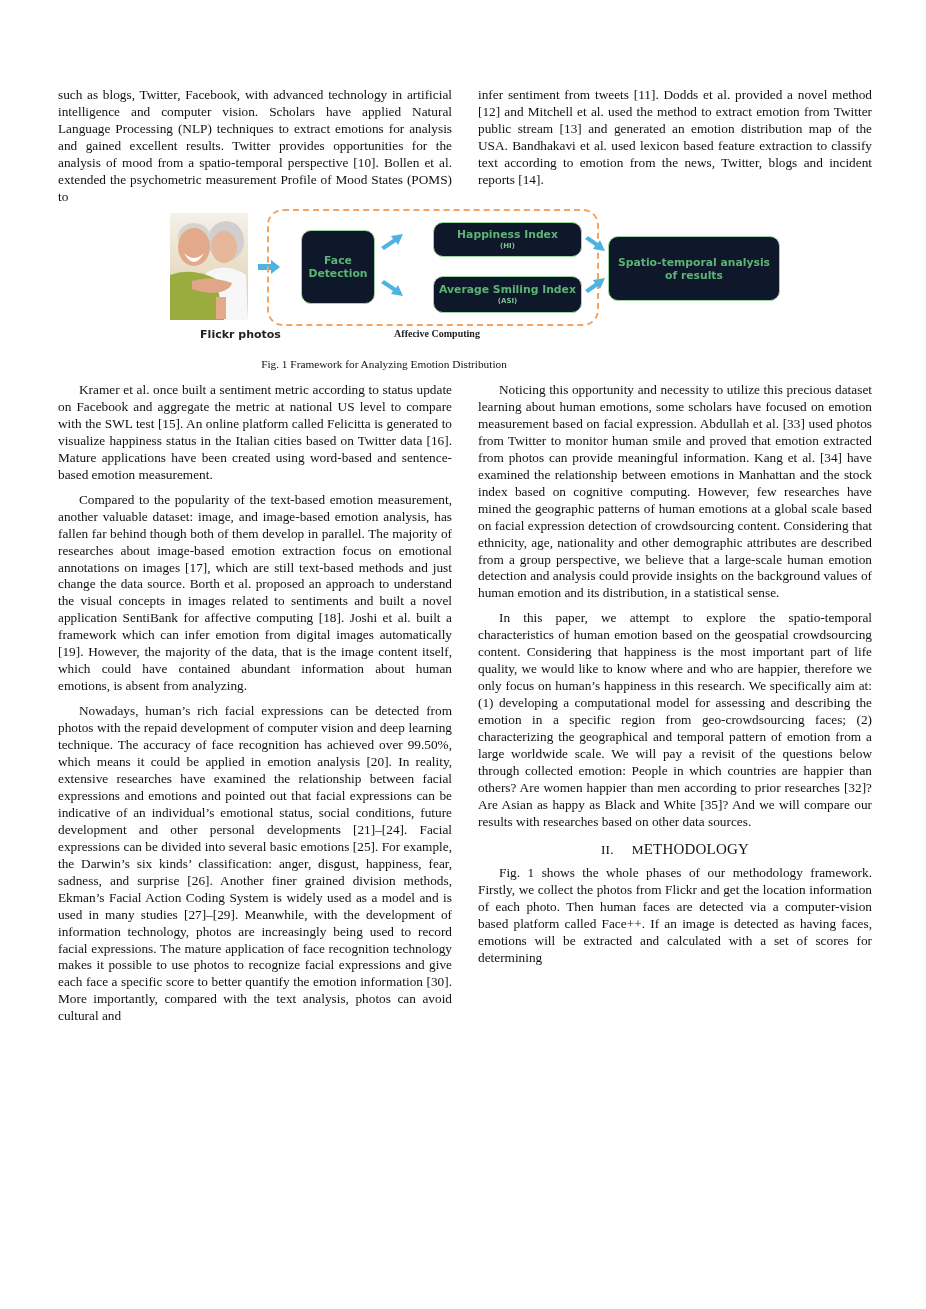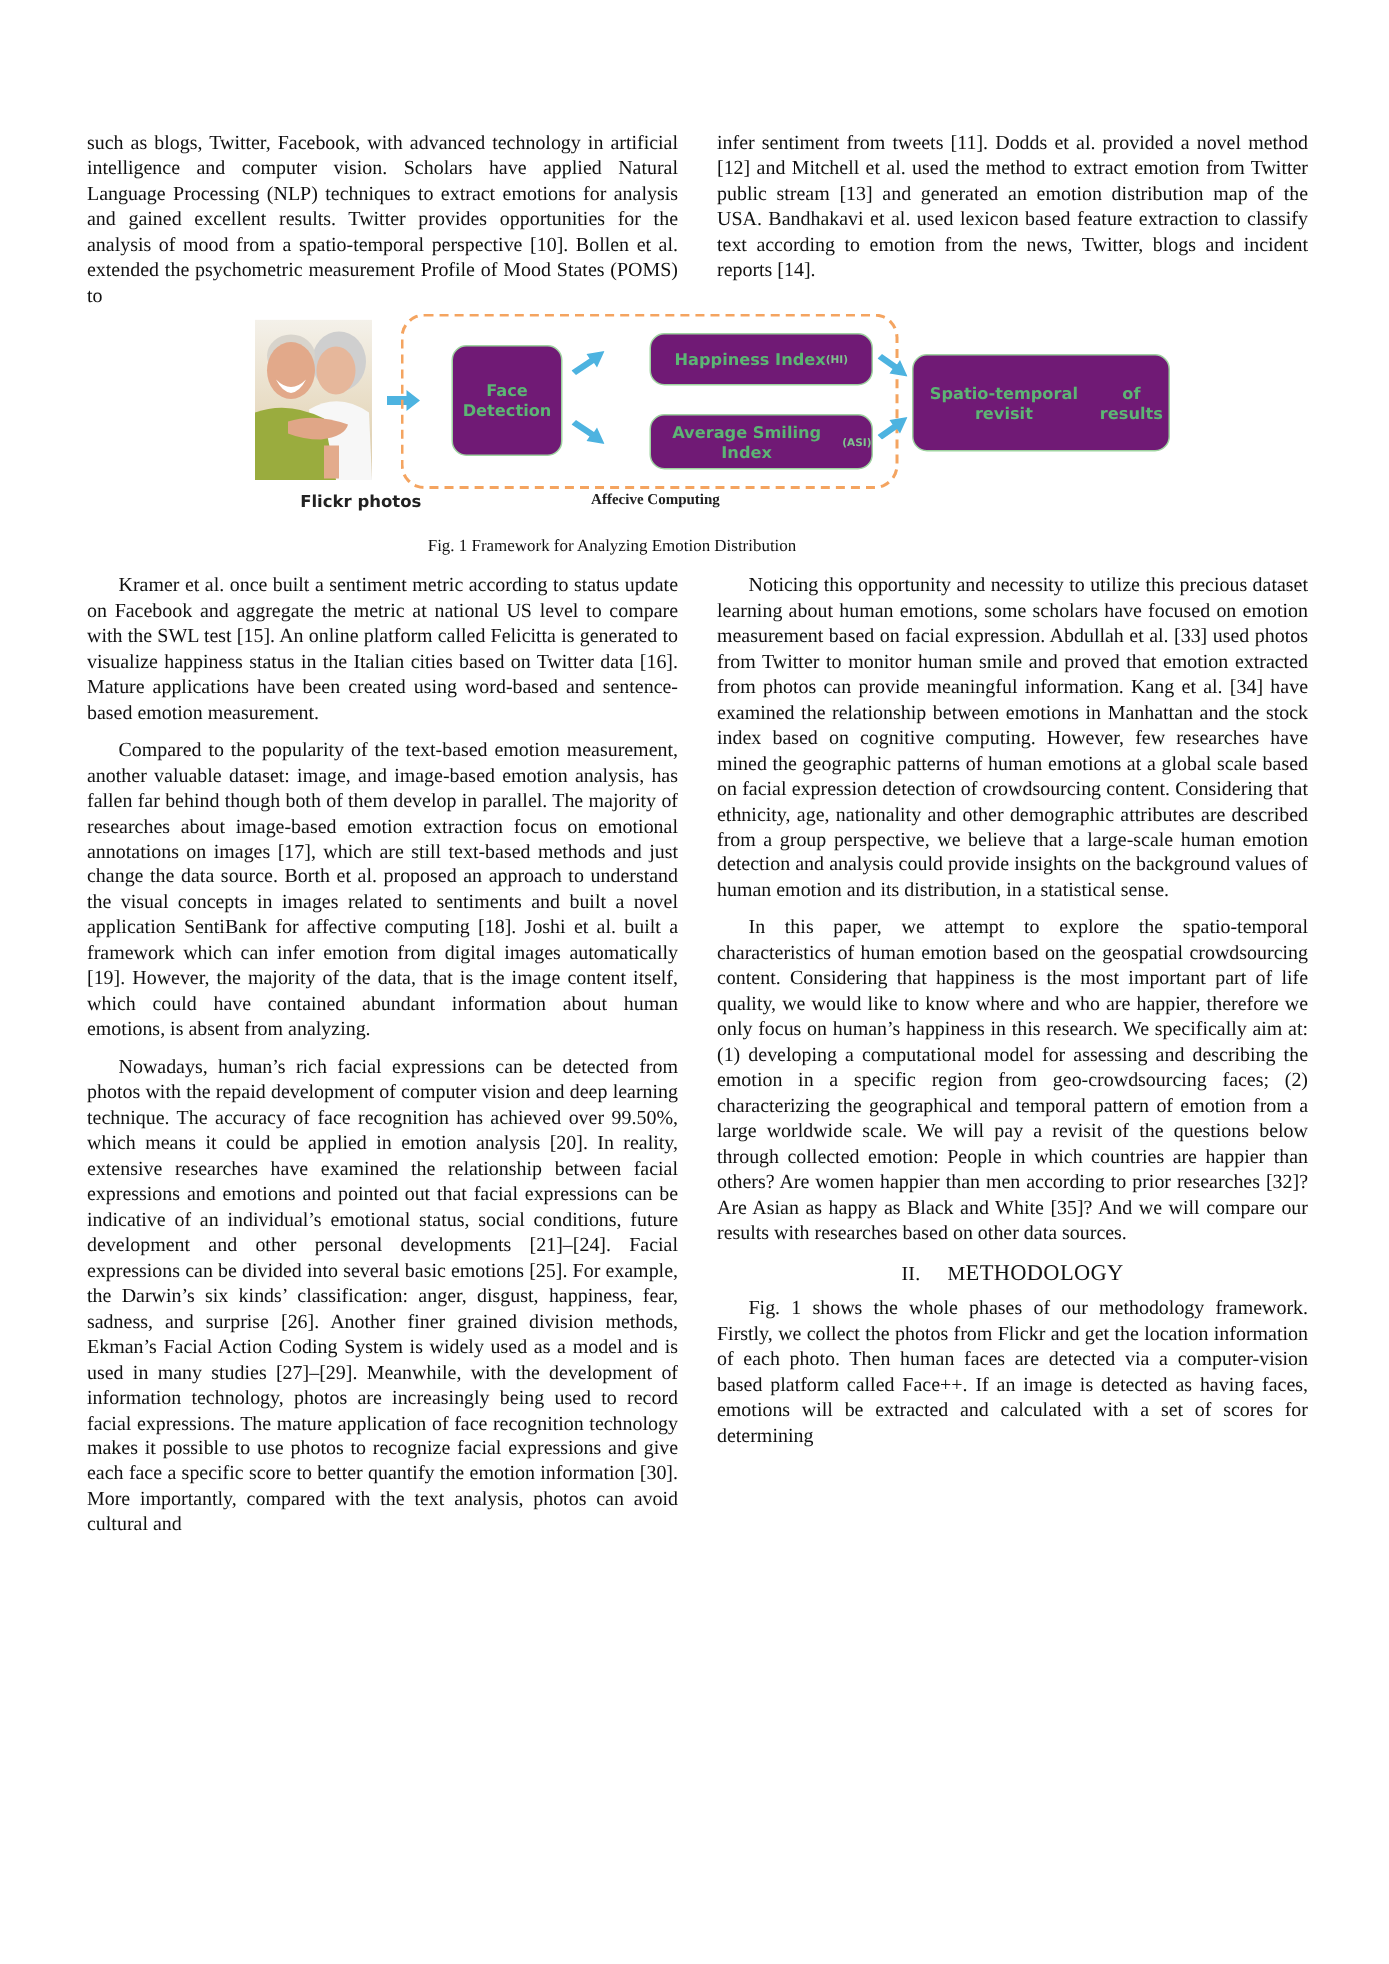--- a/index.html
+++ b/index.html
@@ -18,32 +18,32 @@
   .section-heading .sc-small { font-size: 15px; }
   .section-heading .num { margin-right: 18px; }
   .figure { position: absolute; left: 162px; top: 205px; width: 630px; height: 140px; }
   .photo { position: absolute; left: 8px; top: 8px; width: 78px; height: 107px; overflow: hidden; }
   .photo-label { position: absolute; left: 0; top: 123px; width: 95px; text-align: center;
                  font-family: "DejaVu Sans", sans-serif; font-weight: bold; font-size: 11px; color: #222; margin-left: 31px; }
   .affective-box { position: absolute; left: 105px; top: 4px; width: 328px; height: 113px;
                    border: 2px dashed #f4a460; border-radius: 16px; }
   .affective-label { position: absolute; left: 175px; top: 123px; width: 200px; text-align: center;
                      font-family: Liberation Serif, serif; font-weight: bold; font-size: 10px; color: #222; }
-  .node { position: absolute; border: 1.5px solid #9ed4a0; border-radius: 10px; background: #701a75;
-          display: flex; flex-direction: row; align-items: center; justify-content: center;
+  .node { position: absolute; border: 1.5px solid #9ed4a0; border-radius: 10px; background: #0f172a;
+          display: flex; flex-direction: column; align-items: center; justify-content: center;
           color: #5cb574; font-family: "DejaVu Sans", sans-serif; font-weight: bold; text-align: center; }
   .node .main { font-size: 10.8px; line-height: 13px; }
   .node .sub { font-size: 7px; line-height: 10px; color: #7fc48f; }
   .node-face { left: 139px; top: 25px; width: 72px; height: 72px; }
   .node-hi { left: 271px; top: 17px; width: 147px; height: 33px; }
   .node-asi { left: 271px; top: 71px; width: 147px; height: 35px; }
   .node-spatio { left: 446px; top: 31px; width: 170px; height: 63px; }
   .arrow { position: absolute; }
   .caption { position: absolute; left: 0; top: 358px; width: 768px; text-align: center;
-             font-size: 11.3px; color: #111; padding-left: 24px; }
+             font-size: 11.3px; color: #111; }
 </style>
 </head>
 <body>
 
 <div class="col col-left-top">
   <p class="noind">such as blogs, Twitter, Facebook, with advanced technology in artificial intelligence and computer vision. Scholars have applied Natural Language Processing (NLP) techniques to extract emotions for analysis and gained excellent results. Twitter provides opportunities for the analysis of mood from a spatio-temporal perspective [10]. Bollen et al. extended the psychometric measurement Profile of Mood States (POMS) to</p>
 </div>
 
 <div class="col col-right-top">
   <p class="noind">infer sentiment from tweets [11]. Dodds et al. provided a novel method [12] and Mitchell et al. used the method to extract emotion from Twitter public stream [13] and generated an emotion distribution map of the USA. Bandhakavi et al. used lexicon based feature extraction to classify text according to emotion from the news, Twitter, blogs and incident reports [14].</p>
@@ -101,21 +101,21 @@
   </div>
 
   <svg class="arrow" style="left:423px; top:31px;" width="20" height="16" viewBox="0 0 20 16">
     <path d="M0 3 L10 10 L8 13 L20 15 L15 4 L13 7 L3 0 Z" fill="#4db3e0"></path>
   </svg>
   <svg class="arrow" style="left:423px; top:72px;" width="20" height="16" viewBox="0 0 20 16">
     <path d="M0 13 L10 6 L8 3 L20 1 L15 12 L13 9 L3 16 Z" fill="#4db3e0"></path>
   </svg>
 
   <div class="node node-spatio">
-    <span class="main">Spatio-temporal revisit</span>
+    <span class="main">Spatio-temporal analysis</span>
     <span class="main">of results</span>
   </div>
 </div>
 
 <div class="caption">Fig. 1 Framework for Analyzing Emotion Distribution</div>
 
 <div class="col col-left">
   <p class="ind">Kramer et al. once built a sentiment metric according to status update on Facebook and aggregate the metric at national US level to compare with the SWL test [15]. An online platform called Felicitta is generated to visualize happiness status in the Italian cities based on Twitter data [16]. Mature applications have been created using word-based and sentence-based emotion measurement.</p>
   <p class="ind">Compared to the popularity of the text-based emotion measurement, another valuable dataset: image, and image-based emotion analysis, has fallen far behind though both of them develop in parallel. The majority of researches about image-based emotion extraction focus on emotional annotations on images [17], which are still text-based methods and just change the data source. Borth et al. proposed an approach to understand the visual concepts in images related to sentiments and built a novel application SentiBank for affective computing [18]. Joshi et al. built a framework which can infer emotion from digital images automatically [19]. However, the majority of the data, that is the image content itself, which could have contained abundant information about human emotions, is absent from analyzing.</p>
   <p class="ind">Nowadays, human’s rich facial expressions can be detected from photos with the repaid development of computer vision and deep learning technique. The accuracy of face recognition has achieved over 99.50%, which means it could be applied in emotion analysis [20]. In reality, extensive researches have examined the relationship between facial expressions and emotions and pointed out that facial expressions can be indicative of an individual’s emotional status, social conditions, future development and other personal developments [21]–[24]. Facial expressions can be divided into several basic emotions [25]. For example, the Darwin’s six kinds’ classification: anger, disgust, happiness, fear, sadness, and surprise [26]. Another finer grained division methods, Ekman’s Facial Action Coding System is widely used as a model and is used in many studies [27]–[29]. Meanwhile, with the development of information technology, photos are increasingly being used to record facial expressions. The mature application of face recognition technology makes it possible to use photos to recognize facial expressions and give each face a specific score to better quantify the emotion information [30]. More importantly, compared with the text analysis, photos can avoid cultural and</p>

